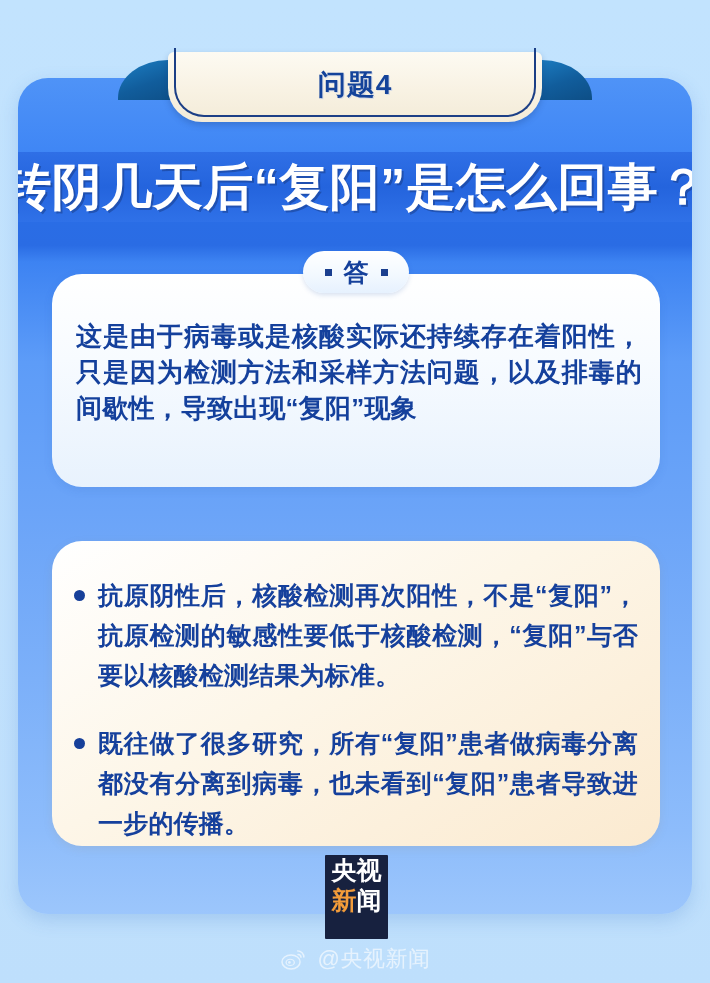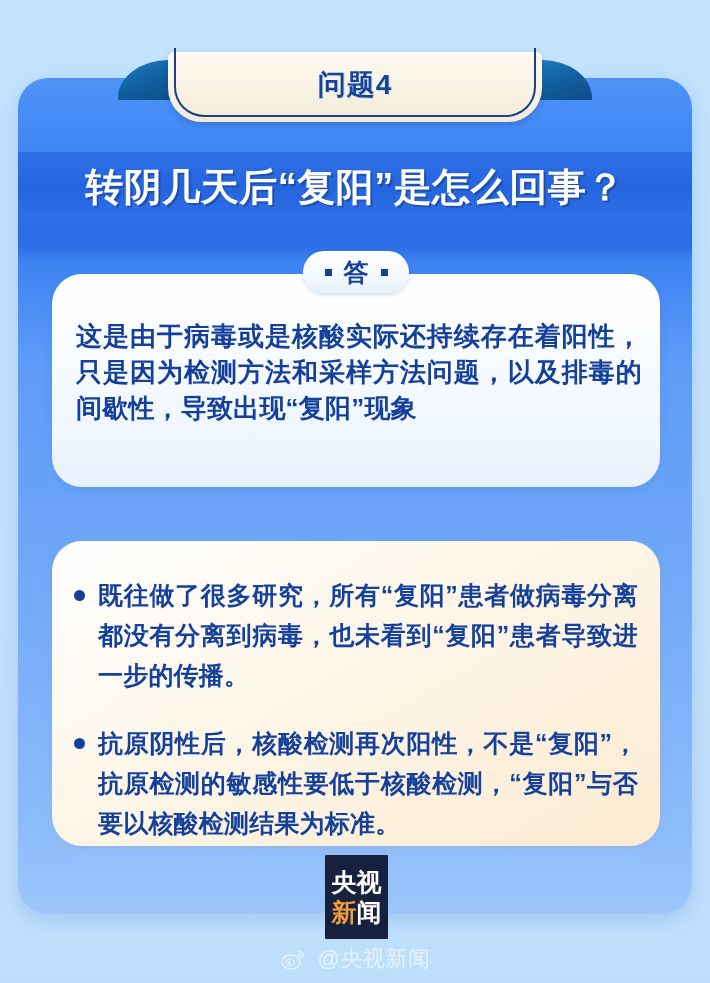--- a/index.html
+++ b/index.html
@@ -57,21 +57,21 @@
   .title-text {
     position: absolute;
     left: 0;
     top: 74px;
     width: 100%;
     height: 70px;
     display: flex;
     align-items: center;
     justify-content: center;
     color: #ffffff;
-    font-size: 38px;
+    font-size: 50px;
     font-weight: bold;
     letter-spacing: 0.5px;
     text-shadow: 2px 2px 0 rgba(20, 50, 120, 0.45);
     white-space: nowrap;
   }
 
   
   .ribbon {
     position: absolute;
     left: 118px;
@@ -224,21 +224,20 @@
   .logo {
     position: absolute;
     left: 325px;
     top: 855px;
     width: 63px;
     height: 84px;
     background: #17213f;
     display: flex;
     flex-direction: column;
     align-items: center;
-    justify-content: center;
     border-radius: 1px;
     z-index: 6;
   }
   .logo-row {
     display: flex;
     font-size: 25px;
     font-weight: bold;
     line-height: 30px;
     letter-spacing: 0;
   }
@@ -294,25 +293,25 @@
   <span class="badge-dot"></span>
 </div>
 
 <div class="answer-card">
   <div class="answer-text">这是由于病毒或是核酸实际还持续存在着阳性，只是因为检测方法和采样方法问题，以及排毒的间歇性，导致出现“复阳”现象</div>
 </div>
 
 <div class="bullets-card">
   <div class="bullet-item">
     <span class="bullet-dot"></span>
-    <span class="bullet-text">既往做了很多研究，所有“复阳”患者做病毒分离都没有分离到病毒，也未看到“复阳”患者导致进一步的传播。</span>
+    <span class="bullet-text">抗原阴性后，核酸检测再次阳性，不是“复阳”，抗原检测的敏感性要低于核酸检测，“复阳”与否要以核酸检测结果为标准。</span>
   </div>
   <div class="bullet-item">
     <span class="bullet-dot"></span>
-    <span class="bullet-text">抗原阴性后，核酸检测再次阳性，不是“复阳”，抗原检测的敏感性要低于核酸检测，“复阳”与否要以核酸检测结果为标准。</span>
+    <span class="bullet-text">既往做了很多研究，所有“复阳”患者做病毒分离都没有分离到病毒，也未看到“复阳”患者导致进一步的传播。</span>
   </div>
 </div>
 
 <div class="logo">
   <div class="logo-row">
     <span class="logo-ch white">央视</span>
   </div>
   <div class="logo-row">
     <span class="logo-ch orange">新</span>
     <span class="logo-ch white">闻</span>

